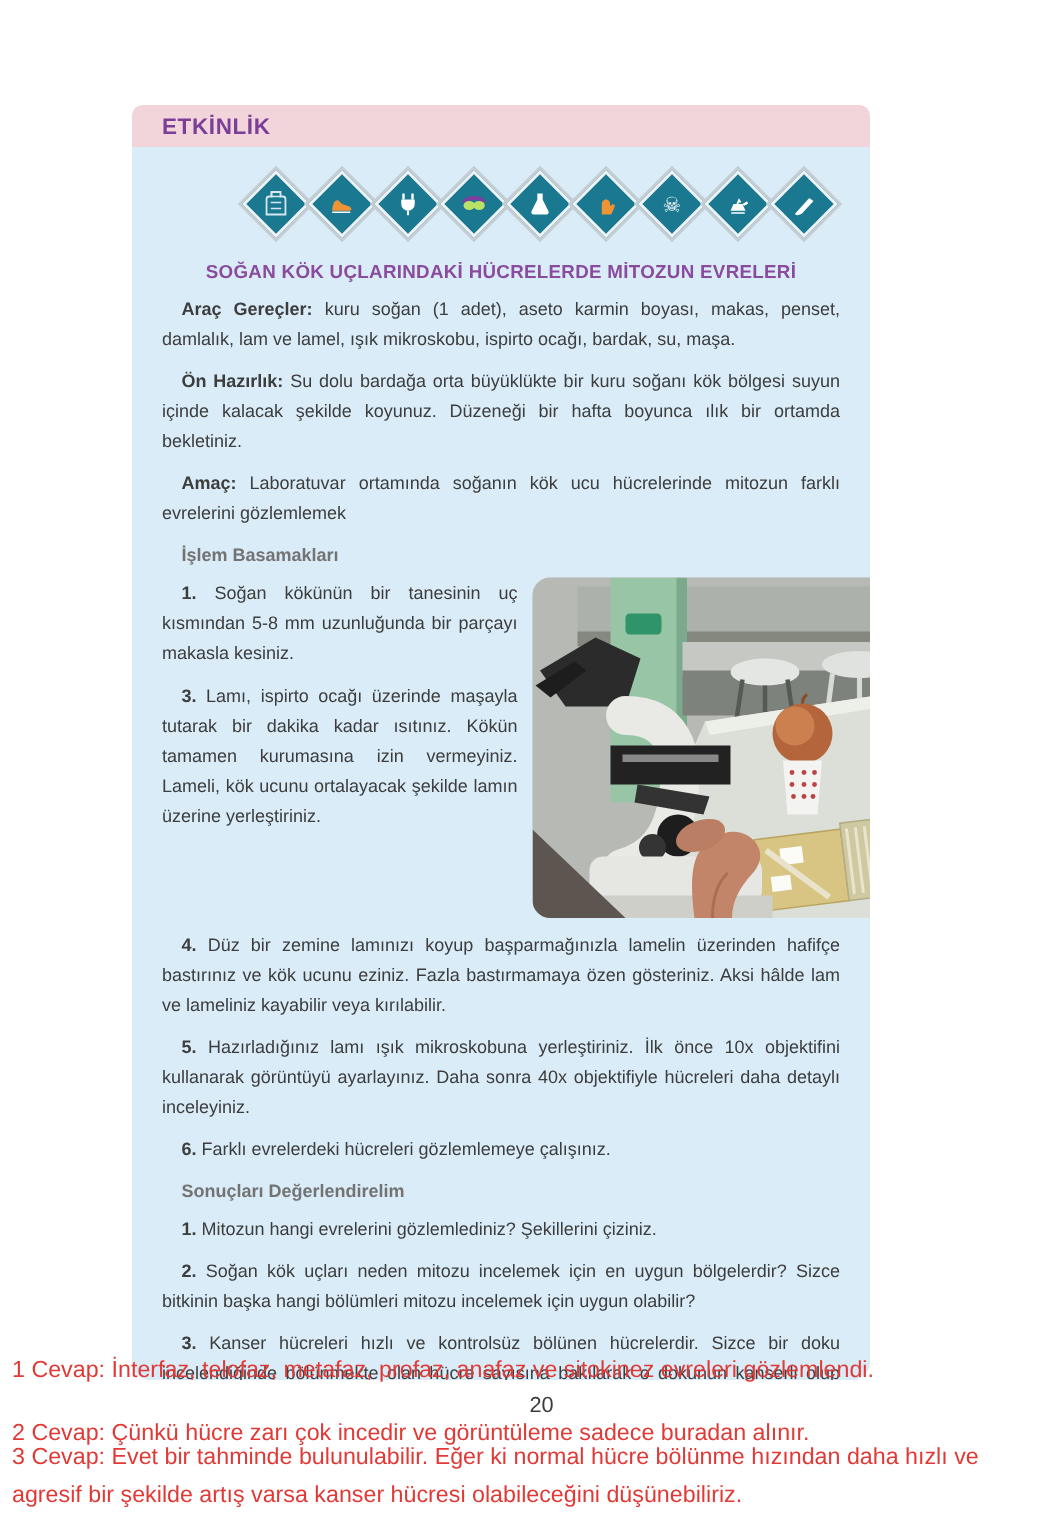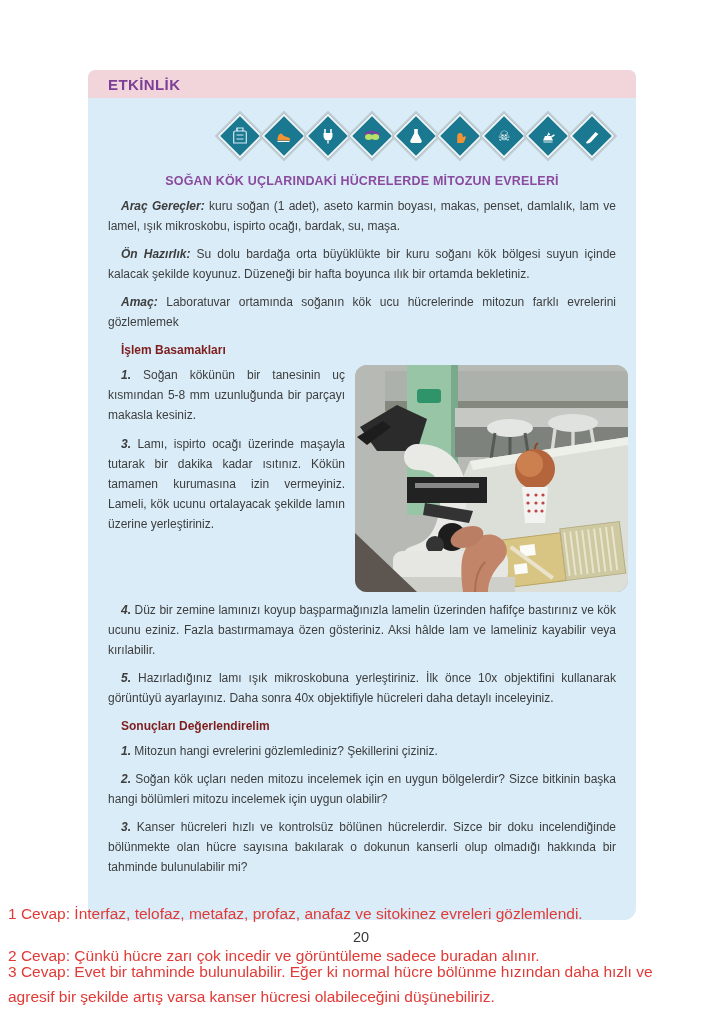--- a/index.html
+++ b/index.html
@@ -1,20 +1,20 @@
 <!DOCTYPE html>
 <html><head>
 <meta charset="utf-8">
 <style>
   html,body { margin:0; padding:0; background:#ffffff; }
   .page {
     position:relative; width:706px; height:1024px; background:#ffffff;
     font-family:"Liberation Sans", sans-serif; overflow:hidden;
   }
-  .card { position:absolute; left:88px; top:70px; width:548px; }
+  .card { position:absolute; left:88px; top:70px; width:492px; }
   .card-header {
     background:#f2d5db; border-radius:7px 7px 0 0; height:28px;
     display:flex; align-items:center; padding-left:20px; box-sizing:border-box;
   }
   .badge-text { color:#7c3f97; font-weight:bold; font-size:15px; letter-spacing:.4px; }
   .card-body {
     background:#d9ecf8; border-radius:0 0 12px 12px; height:822px;
     padding:0 20px; box-sizing:border-box; overflow:hidden;
   }
   .icons-row {
@@ -30,22 +30,22 @@
   .glyph { transform:rotate(-45deg); width:20px; height:20px;
     display:flex; align-items:center; justify-content:center; }
   .activity-title {
     color:#8a4a9e; font-weight:bold; font-size:12.5px; text-align:center;
     margin-top:16px; letter-spacing:.2px;
   }
   .para {
     font-size:12px; line-height:20px; color:#3d3d3d; text-align:justify;
     text-indent:13px; margin:8px 0 0 0;
   }
-  .lbl { font-weight:bold;font-style:italic; }
-  .sec-heading { font-size:12px; font-weight:bold; color:#7f1d1d; margin:11px 0 0 13px; }
+  .lbl { font-weight:bold; }
+  .sec-heading { font-size:12px; font-weight:bold; color:#737373; margin:11px 0 0 13px; }
   .steps-row { display:flex; margin-top:8px; }
   .steps-col { width:237px; flex:none; }
   .steps-col .para { margin-top:0; }
   .steps-col .para + .para { margin-top:9px; }
   .photo {
     flex:none; width:273px; height:227px; margin-left:10px; margin-right:-12px;
     border-radius:12px; overflow:hidden; background:#b7bab4;
   }
   .answer {
     position:absolute; color:#e13a36; font-size:15.5px; line-height:25px;
@@ -212,20 +212,21 @@
             <polygon points="0,168 62,227 0,227" fill="#5d5650"></polygon>
             <path d="M108 227c-4-32-1-46 14-54 10-6 21-4 27 4 5 7 3 15-3 21-7 8-13 17-13 29z" fill="#c28569"></path>
             <ellipse cx="112" cy="172" rx="17" ry="10" fill="#b97e63" transform="rotate(-20 112 172)"></ellipse>
             <path d="M120 227c0-14 4-24 10-30" stroke="#a86f55" stroke-width="2" fill="none"></path>
           </svg>
         </div>
       </div>
 
       <p class="para"><span class="lbl">4.</span> <span>Düz bir zemine lamınızı koyup başparmağınızla lamelin üzerinden hafifçe bastırınız ve kök ucunu eziniz. Fazla bastırmamaya özen gösteriniz. Aksi hâlde lam ve lameliniz kayabilir veya kırılabilir.</span></p>
       <p class="para"><span class="lbl">5.</span> <span>Hazırladığınız lamı ışık mikroskobuna yerleştiriniz. İlk önce 10x objektifini kullanarak görüntüyü ayarlayınız. Daha sonra 40x objektifiyle hücreleri daha detaylı inceleyiniz.</span></p>
+      <p class="para"><span class="lbl">6.</span> <span>Farklı evrelerdeki hücreleri gözlemlemeye çalışınız.</span></p>
 
       <div class="sec-heading">Sonuçları Değerlendirelim</div>
 
       <p class="para"><span class="lbl">1.</span> <span>Mitozun hangi evrelerini gözlemlediniz? Şekillerini çiziniz.</span></p>
       <p class="para"><span class="lbl">2.</span> <span>Soğan kök uçları neden mitozu incelemek için en uygun bölgelerdir? Sizce bitkinin başka hangi bölümleri mitozu incelemek için uygun olabilir?</span></p>
       <p class="para"><span class="lbl">3.</span> <span>Kanser hücreleri hızlı ve kontrolsüz bölünen hücrelerdir. Sizce bir doku incelendiğinde bölünmekte olan hücre sayısına bakılarak o dokunun kanserli olup olmadığı hakkında bir tahminde bulunulabilir mi?</span></p>
 
     </div>
   </div>
 

